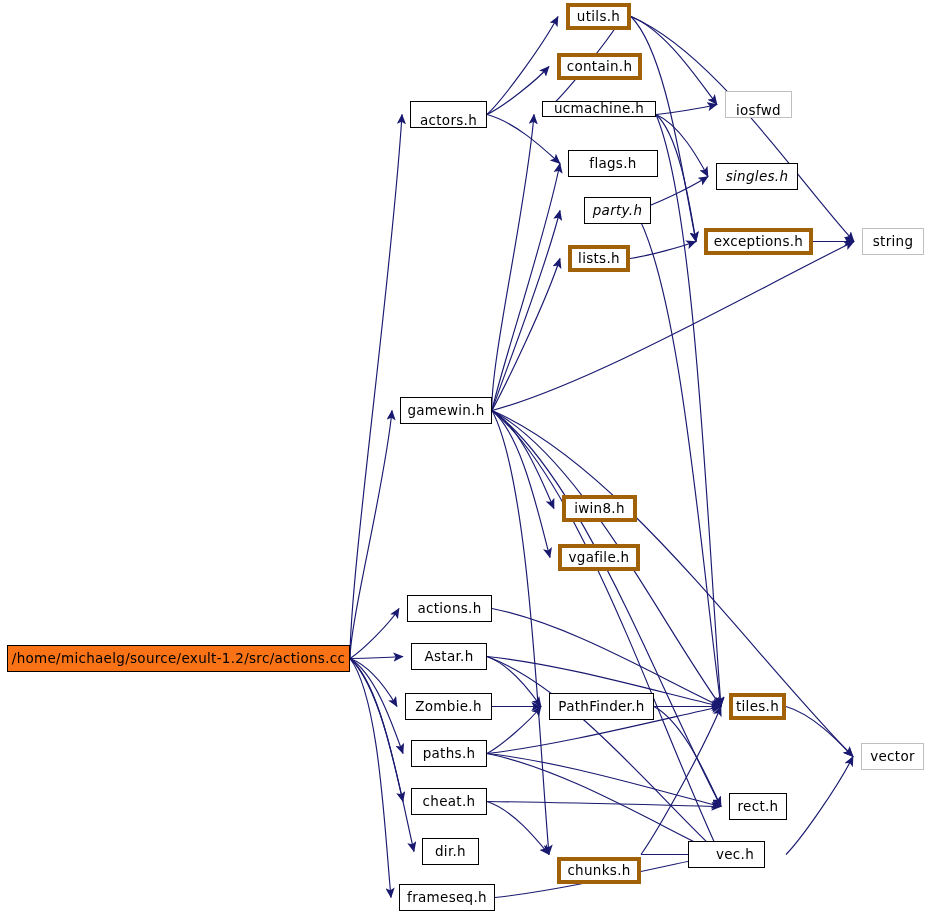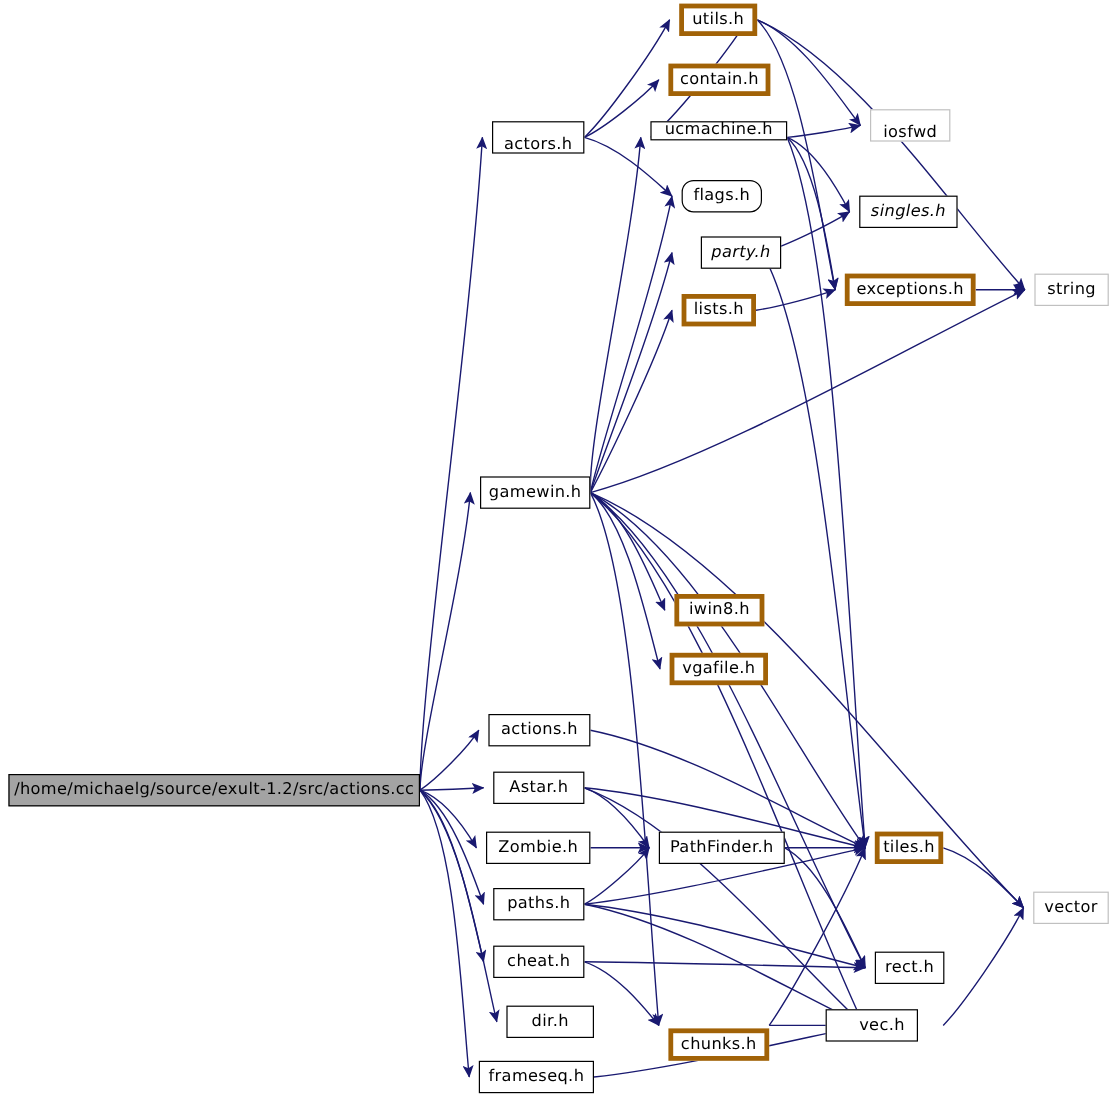--- a/index.html
+++ b/index.html
@@ -18,21 +18,21 @@
     background:#ffffff;
     font-size:13.5px;
     line-height:1;
     color:#000000;
     white-space:nowrap;
     letter-spacing:0.3px;
   }
   .node.red{border:4px solid #a16207;}
   .node.black{border:1px solid #000000;}
   .node.gray{border:1px solid #c0c0c0;}
-  .node.current{border:1px solid #000000;background:#a3a3a3;}
+  .node.current{border:1px solid #000000;background:#f97316;}
   .node.current .label{font-size:13.5px;}
   .label{pointer-events:none;}
 </style>
 </head>
 <body>
 
 <div id="graph-root">
   <svg id="edges" viewBox="0 0 931 923">
     <defs>
       <marker id="ah" markerWidth="9" markerHeight="8" refX="8.4" refY="4" orient="auto" markerUnits="strokeWidth">
@@ -108,21 +108,21 @@
       </div>
       <div class="node black" style="left: 410px; top: 101px; width: 77px; height: 27px; align-items: flex-end;">
         <span class="label">actors.h</span>
       </div>
       <div class="node black" style="left: 542px; top: 101px; width: 114px; height: 16px;">
         <span class="label">ucmachine.h</span>
       </div>
       <div class="node gray" style="left: 725px; top: 91px; width: 67px; height: 27px; align-items: flex-end;">
         <span class="label">iosfwd</span>
       </div>
-      <div class="node black" style="left: 568px; top: 150px; width: 67px; height: 27px; border-radius: 10px;">
+      <div class="node black" style="left: 568px; top: 150px; width: 90px; height: 27px;">
         <span class="label">flags.h</span>
       </div>
       <div class="node black" style="left: 716px; top: 163px; width: 82px; height: 27px; font-style: italic;">
         <span class="label">singles.h</span>
       </div>
       <div class="node black" style="left: 584px; top: 197px; width: 67px; height: 27px; font-style: italic;">
         <span class="label">party.h</span>
       </div>
       <div class="node red" style="left: 704px; top: 228px; width: 109px; height: 27px;">
         <span class="label">exceptions.h</span>
@@ -162,21 +162,21 @@
       </div>
       <div class="node gray" style="left: 861px; top: 743px; width: 63px; height: 27px;">
         <span class="label">vector</span>
       </div>
       <div class="node black" style="left: 411px; top: 788px; width: 76px; height: 27px;">
         <span class="label">cheat.h</span>
       </div>
       <div class="node black" style="left: 729px; top: 793px; width: 58px; height: 27px;">
         <span class="label">rect.h</span>
       </div>
-      <div class="node black" style="left: 422px; top: 838px; width: 73px; height: 27px;">
+      <div class="node black" style="left: 422px; top: 838px; width: 57px; height: 27px;">
         <span class="label">dir.h</span>
       </div>
       <div class="node red" style="left: 557px; top: 841px; width: 84px; height: 27px; margin-top: 16px;">
         <span class="label">chunks.h</span>
       </div>
       <div class="node black" style="left: 688px; top: 841px; width: 77px; height: 27px; padding-left: 17px;">
         <span class="label">vec.h</span>
       </div>
       <div class="node black" style="left: 399px; top: 884px; width: 96px; height: 27px;">
         <span class="label">frameseq.h</span>

